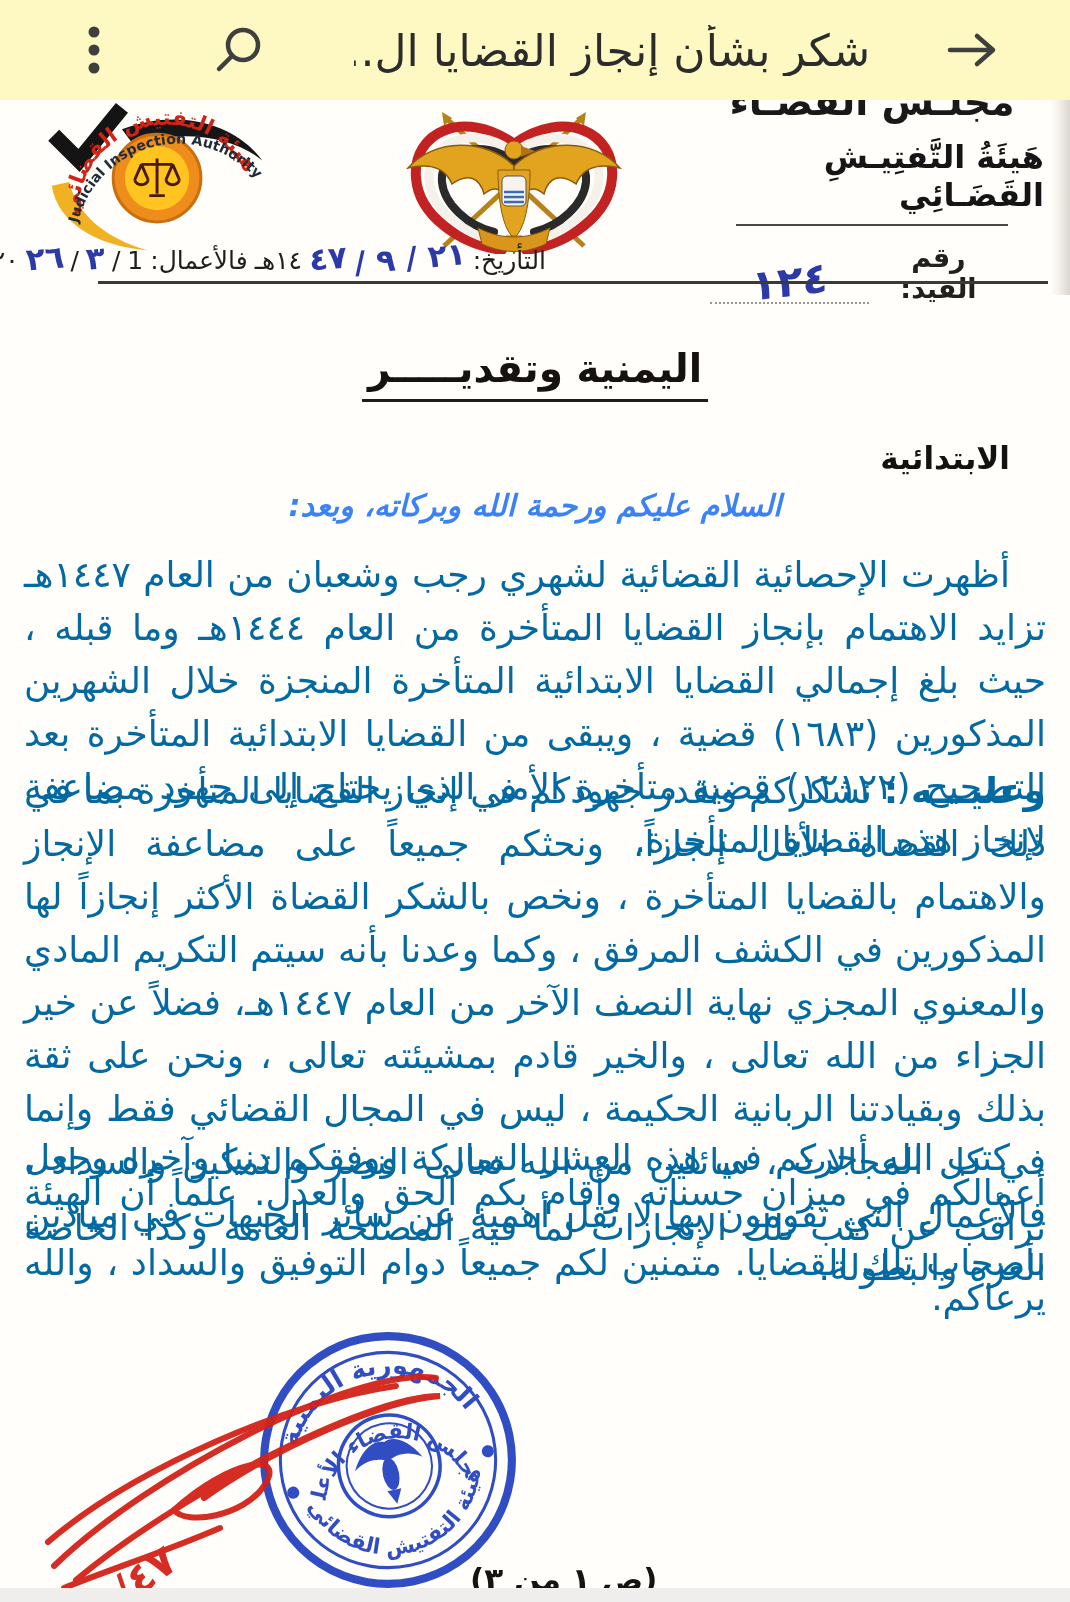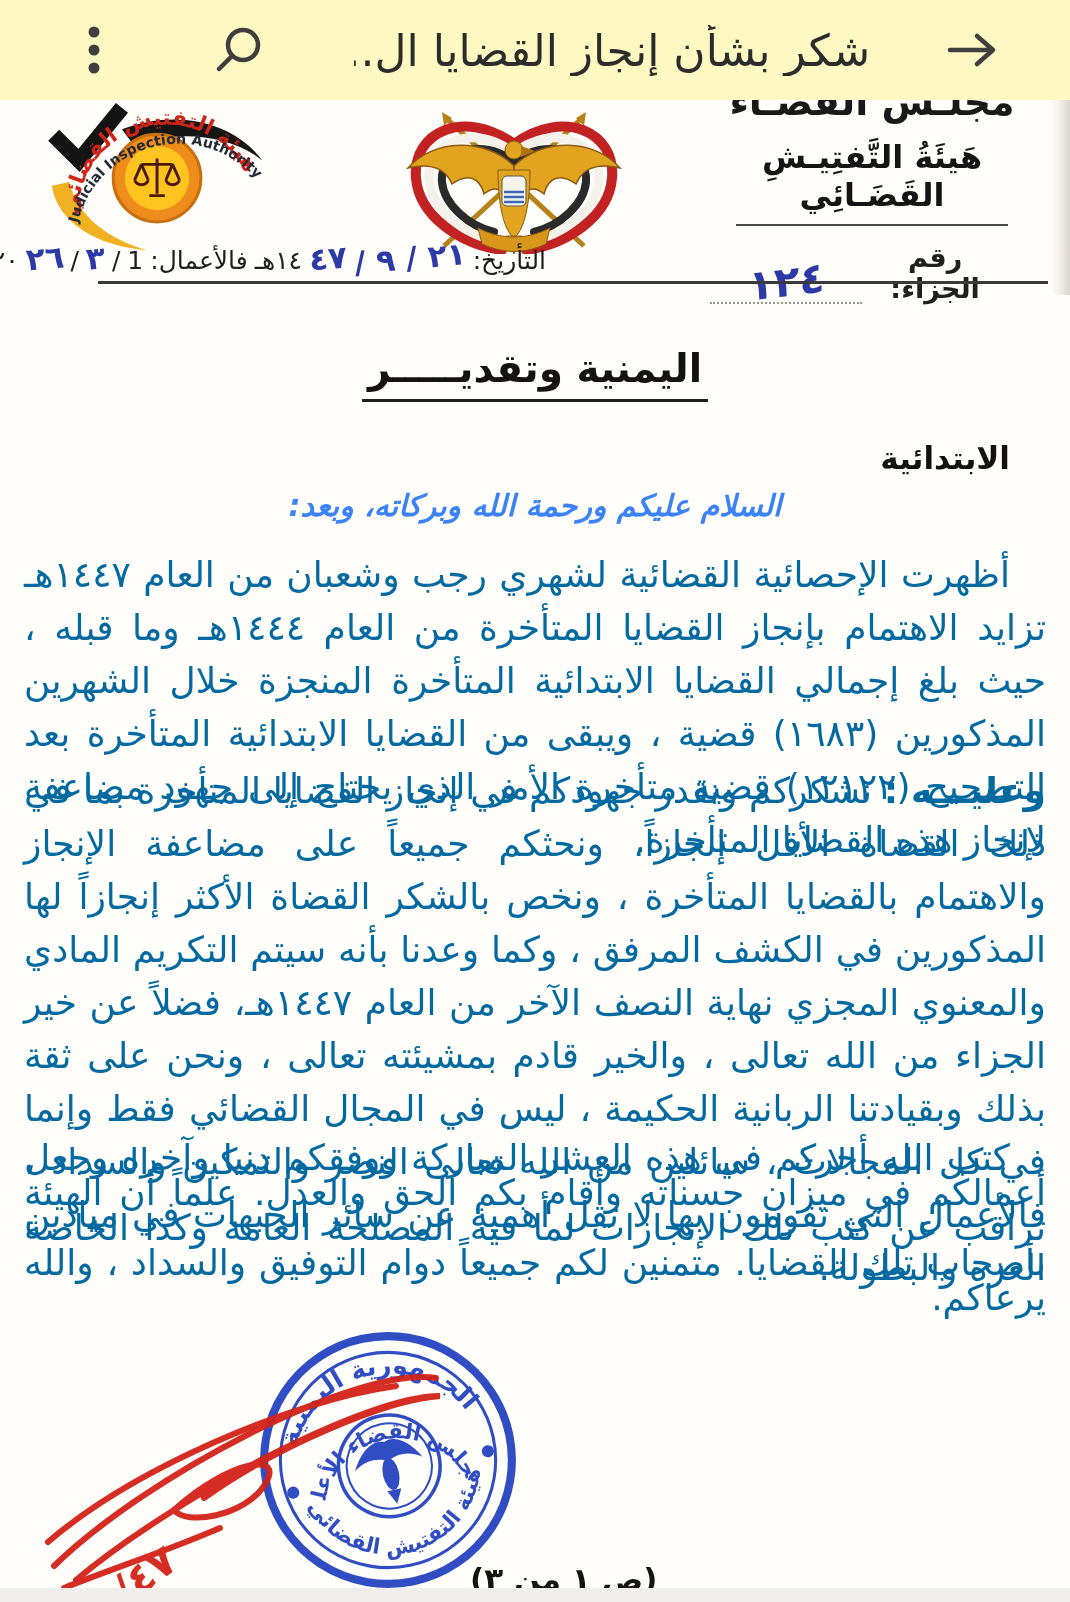--- a/index.html
+++ b/index.html
@@ -24,21 +24,21 @@
   .scan-edge { position:absolute; right:0; top:0; width:20px; height:195px;
                background:linear-gradient(to left,#cfc9c0,#f2efe8 60%,rgba(255,255,255,0)); opacity:.75; }
 
   .logo-left { position:absolute; left:30px; top:2px; width:258px; height:156px; }
   .emblem    { position:absolute; left:393px; top:4px; width:242px; height:150px; }
 
   .head-right { position:absolute; right:26px; top:0; width:344px; text-align:center; }
   .council-clip { height:32px; overflow:hidden; }
   .council-clip span { display:block; margin-top:-28px; line-height:60px;
                        font-weight:bold; font-size:38px; letter-spacing:1px; color:#191919; }
-  .authority-line { font-weight:bold; font-size:32px; margin-top:6px; color:#151515; }
+  .authority-line { font-weight:bold; font-size:32px; margin-top:6px; color:#151515;text-align:right; }
   .head-rule-sm { width:272px; border-bottom:2px solid #4a4a4a; margin:10px auto 0; }
   .record-row { margin-top:16px; display:flex; direction:rtl; align-items:flex-end;
                 justify-content:flex-start; padding-right:36px; }
   .record-label { font-size:27px; font-weight:600; color:#21201e; }
   .record-slot { width:160px; border-bottom:2px dotted #9b968e; text-align:center; margin-left:10px; }
   .ink { color:#2b3aa6; }
   .record-value { display:inline-block; font-size:42px; font-weight:600;
                   transform:rotate(-7deg) skewX(-6deg); margin-bottom:-4px; }
 
   .date-row { position:absolute; top:140px; left:16px; width:530px; display:flex; direction:rtl;
@@ -149,21 +149,21 @@
       <path d="M84,124 C108,136 132,136 156,124 L152,140 C130,150 110,150 88,140 Z" fill="#d8961b" stroke="#8a5a10"></path>
     </svg>
 
     <div class="head-right">
       <div class="council-clip">
         <span>مجلـس القضـاء الأعلـى</span>
       </div>
       <div class="authority-line">هَيئَةُ التَّفتِيـشِ القَضَـائِي</div>
       <div class="head-rule-sm"></div>
       <div class="record-row">
-        <span class="record-label">رقم الجزاء:</span>
+        <span class="record-label">رقم القيد:</span>
         <span class="record-slot">
           <span class="ink record-value">١٢٤</span>
         </span>
       </div>
     </div>
 
     <div class="date-row">
       <span>التأريخ:</span>
       <span class="ink">٢١ / ٩ /</span>
       <span class="ink">٤٧</span>

